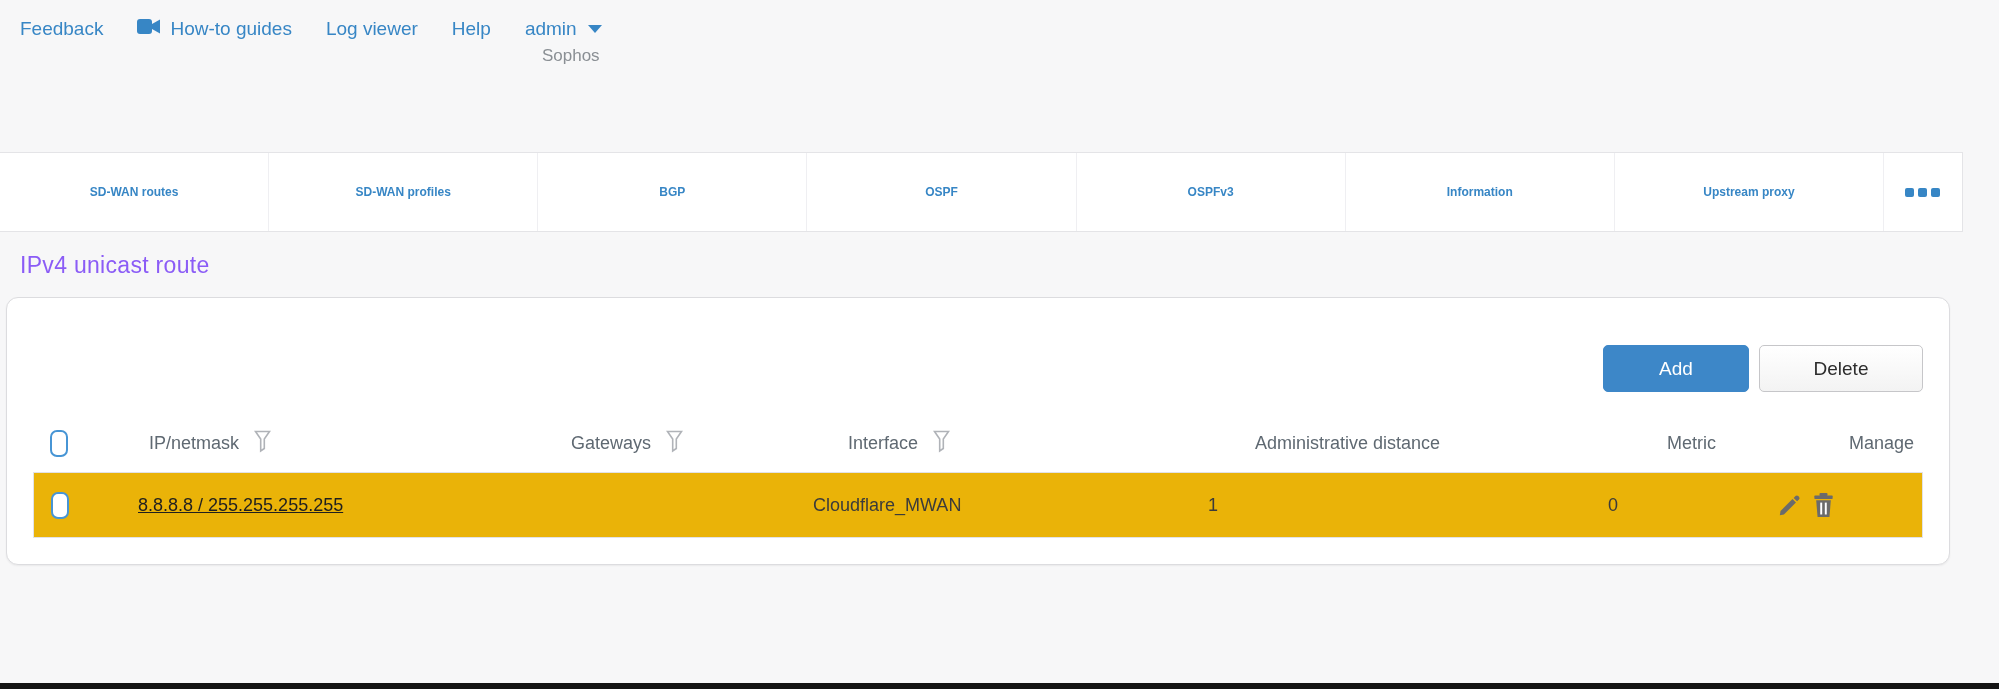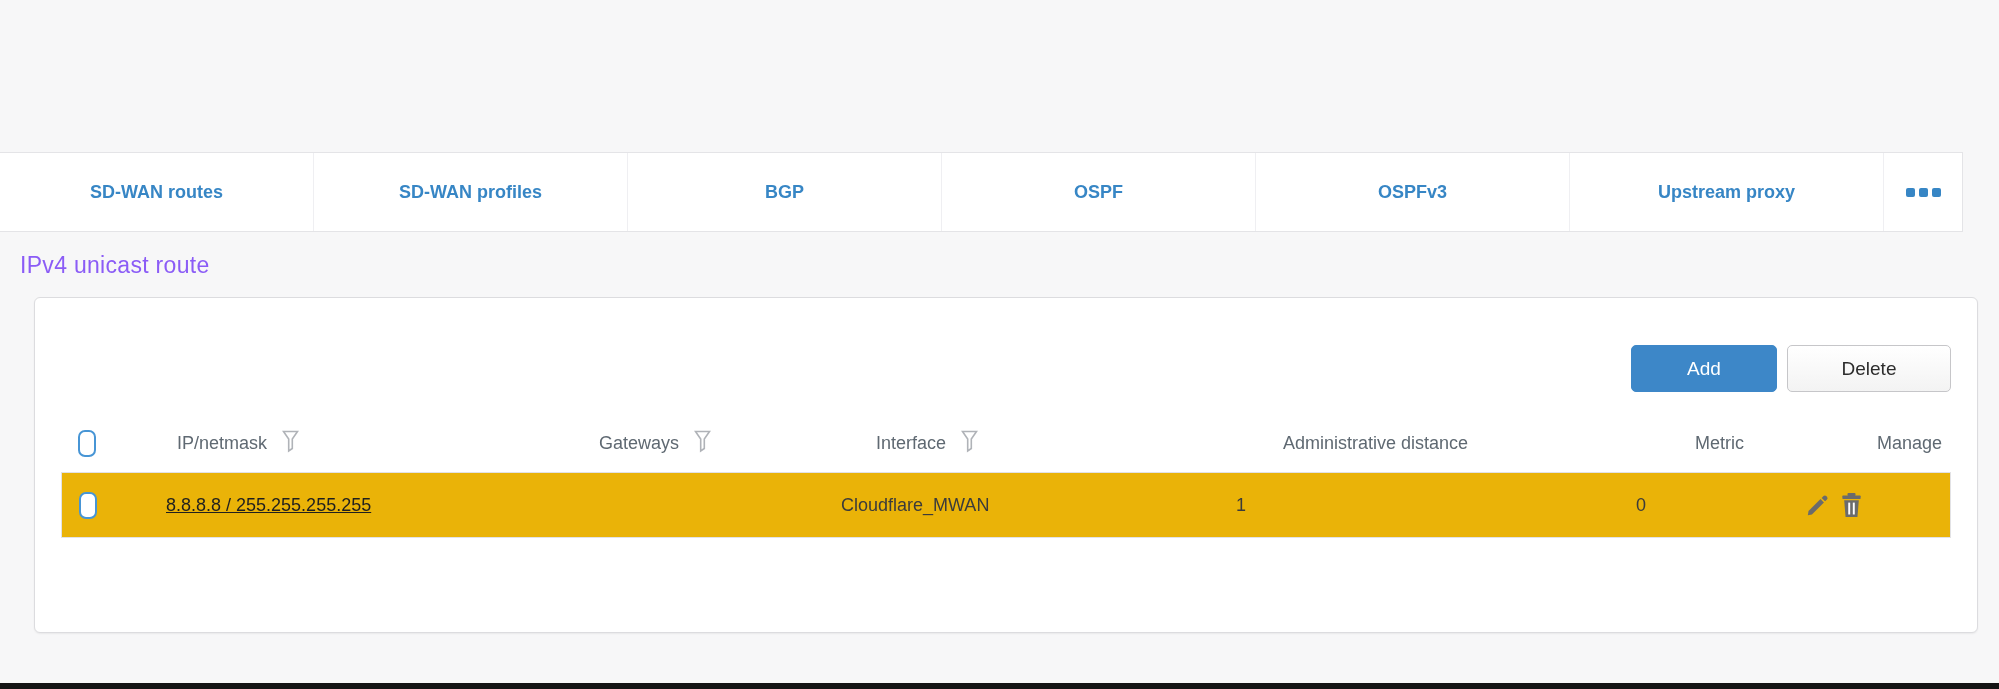--- a/index.html
+++ b/index.html
@@ -56,21 +56,21 @@
     border-bottom: 1px solid #e4e4e7;
     border-right: 1px solid #e4e4e7;
     display: flex;
     align-items: stretch;
   }
   .tab {
     flex: 1 1 0;
     display: flex;
     align-items: center;
     justify-content: center;
-    font-size: 18px;
+    font-size: 12px;
     font-weight: 700;
     color: #3786c5;
     border-right: 1px solid #efeff2;
     cursor: pointer;
     position: relative;
     white-space: nowrap;
   }
   .tab.active { color: #191919; }
   .tab.active .tab-underline {
     position: absolute;
@@ -91,26 +91,26 @@
 
   
   .section-title {
     margin: 20px 0 18px 20px;
     font-size: 23px;
     font-weight: 400;
     color: #8b5cf6;
     letter-spacing: 0.3px;
   }
   .card {
-    margin-left: 34px;
+    margin-left: 6px;
     width: 1944px;
-    height: 336px;
+    height: 268px;
     background: #ffffff;
     border: 1px solid #dcdcdf;
-    border-radius: 6px;
+    border-radius: 12px;
     box-shadow: 0 1px 2px rgba(0,0,0,0.06);
     padding: 0 26px;
   }
   .toolbar {
     display: flex;
     justify-content: flex-end;
     gap: 10px;
     margin-top: 47px;
   }
   .btn { height: 47px; border-radius: 5px; font-size: 19px; font-family: "Liberation Sans", sans-serif; cursor: pointer; }
@@ -170,28 +170,50 @@
     left: 0; bottom: 0;
     width: 100%;
     height: 6px;
     background: #141414;
   }
 </style>
 </head>
 <body>
 
 <div class="header">
+  <div class="top-nav">
+    <div class="nav-row">
+      <a class="nav-link">Feedback</a>
+      <a class="nav-link">
+        <span class="icon">
+          <svg width="24" height="17" viewBox="0 0 24 17">
+              <rect x="0" y="1" width="15" height="15" rx="3" fill="#3786c5"></rect>
+              <path d="M15 6 L23 1.5 V15.5 L15 11 Z" fill="#3786c5"></path>
+            </svg>
+        </span>
+        <span>How-to guides</span>
+      </a>
+      <a class="nav-link">Log viewer</a>
+      <a class="nav-link">Help</a>
+      <a class="nav-link">
+        <span>admin</span>
+        <span class="caret-down"></span>
+      </a>
+    </div>
+    <div class="org-label">Sophos</div>
+  </div>
 </div>
 
 <div class="tabbar">
   <div class="tab">SD-WAN routes</div>
   <div class="tab">SD-WAN profiles</div>
   <div class="tab">BGP</div>
   <div class="tab">OSPF</div>
   <div class="tab">OSPFv3</div>
+  <div class="tab">Information</div>
   <div class="tab">Upstream proxy</div>
   <div class="tab-more">
     <span class="dot"></span>
     <span class="dot"></span>
     <span class="dot"></span>
   </div>
 </div>
 
 <div class="section-title">IPv4 unicast route</div>
 

